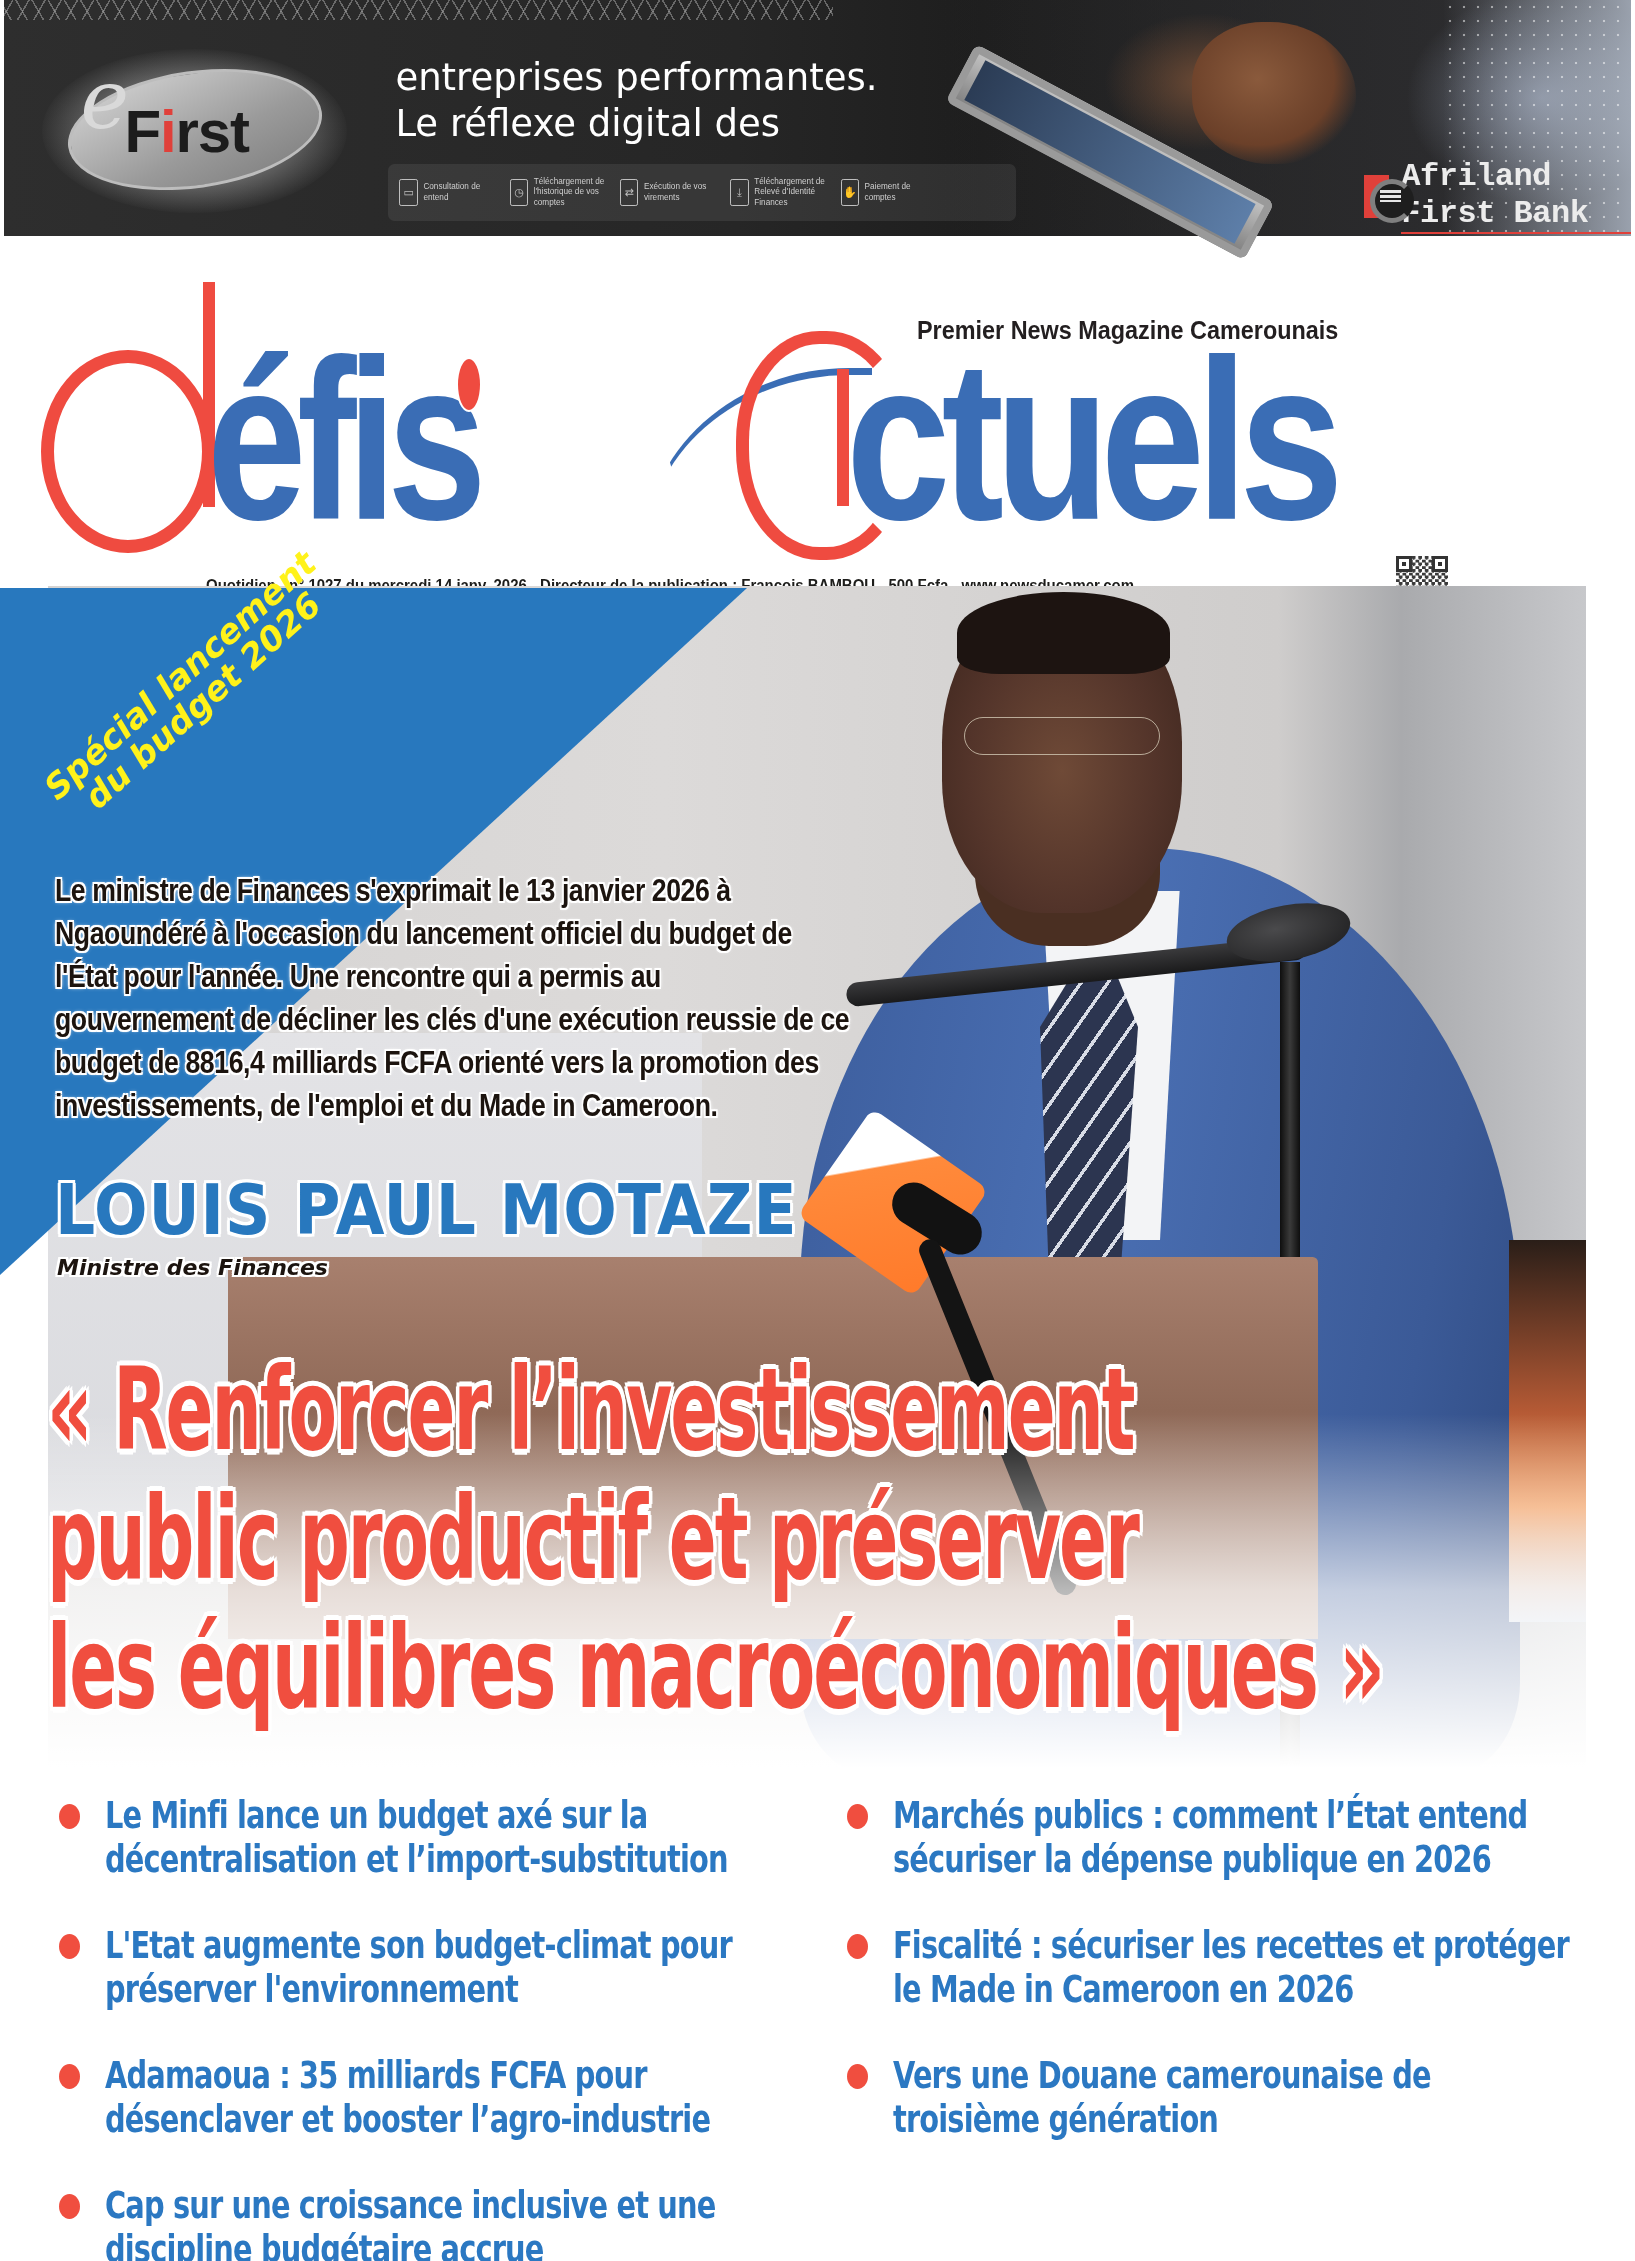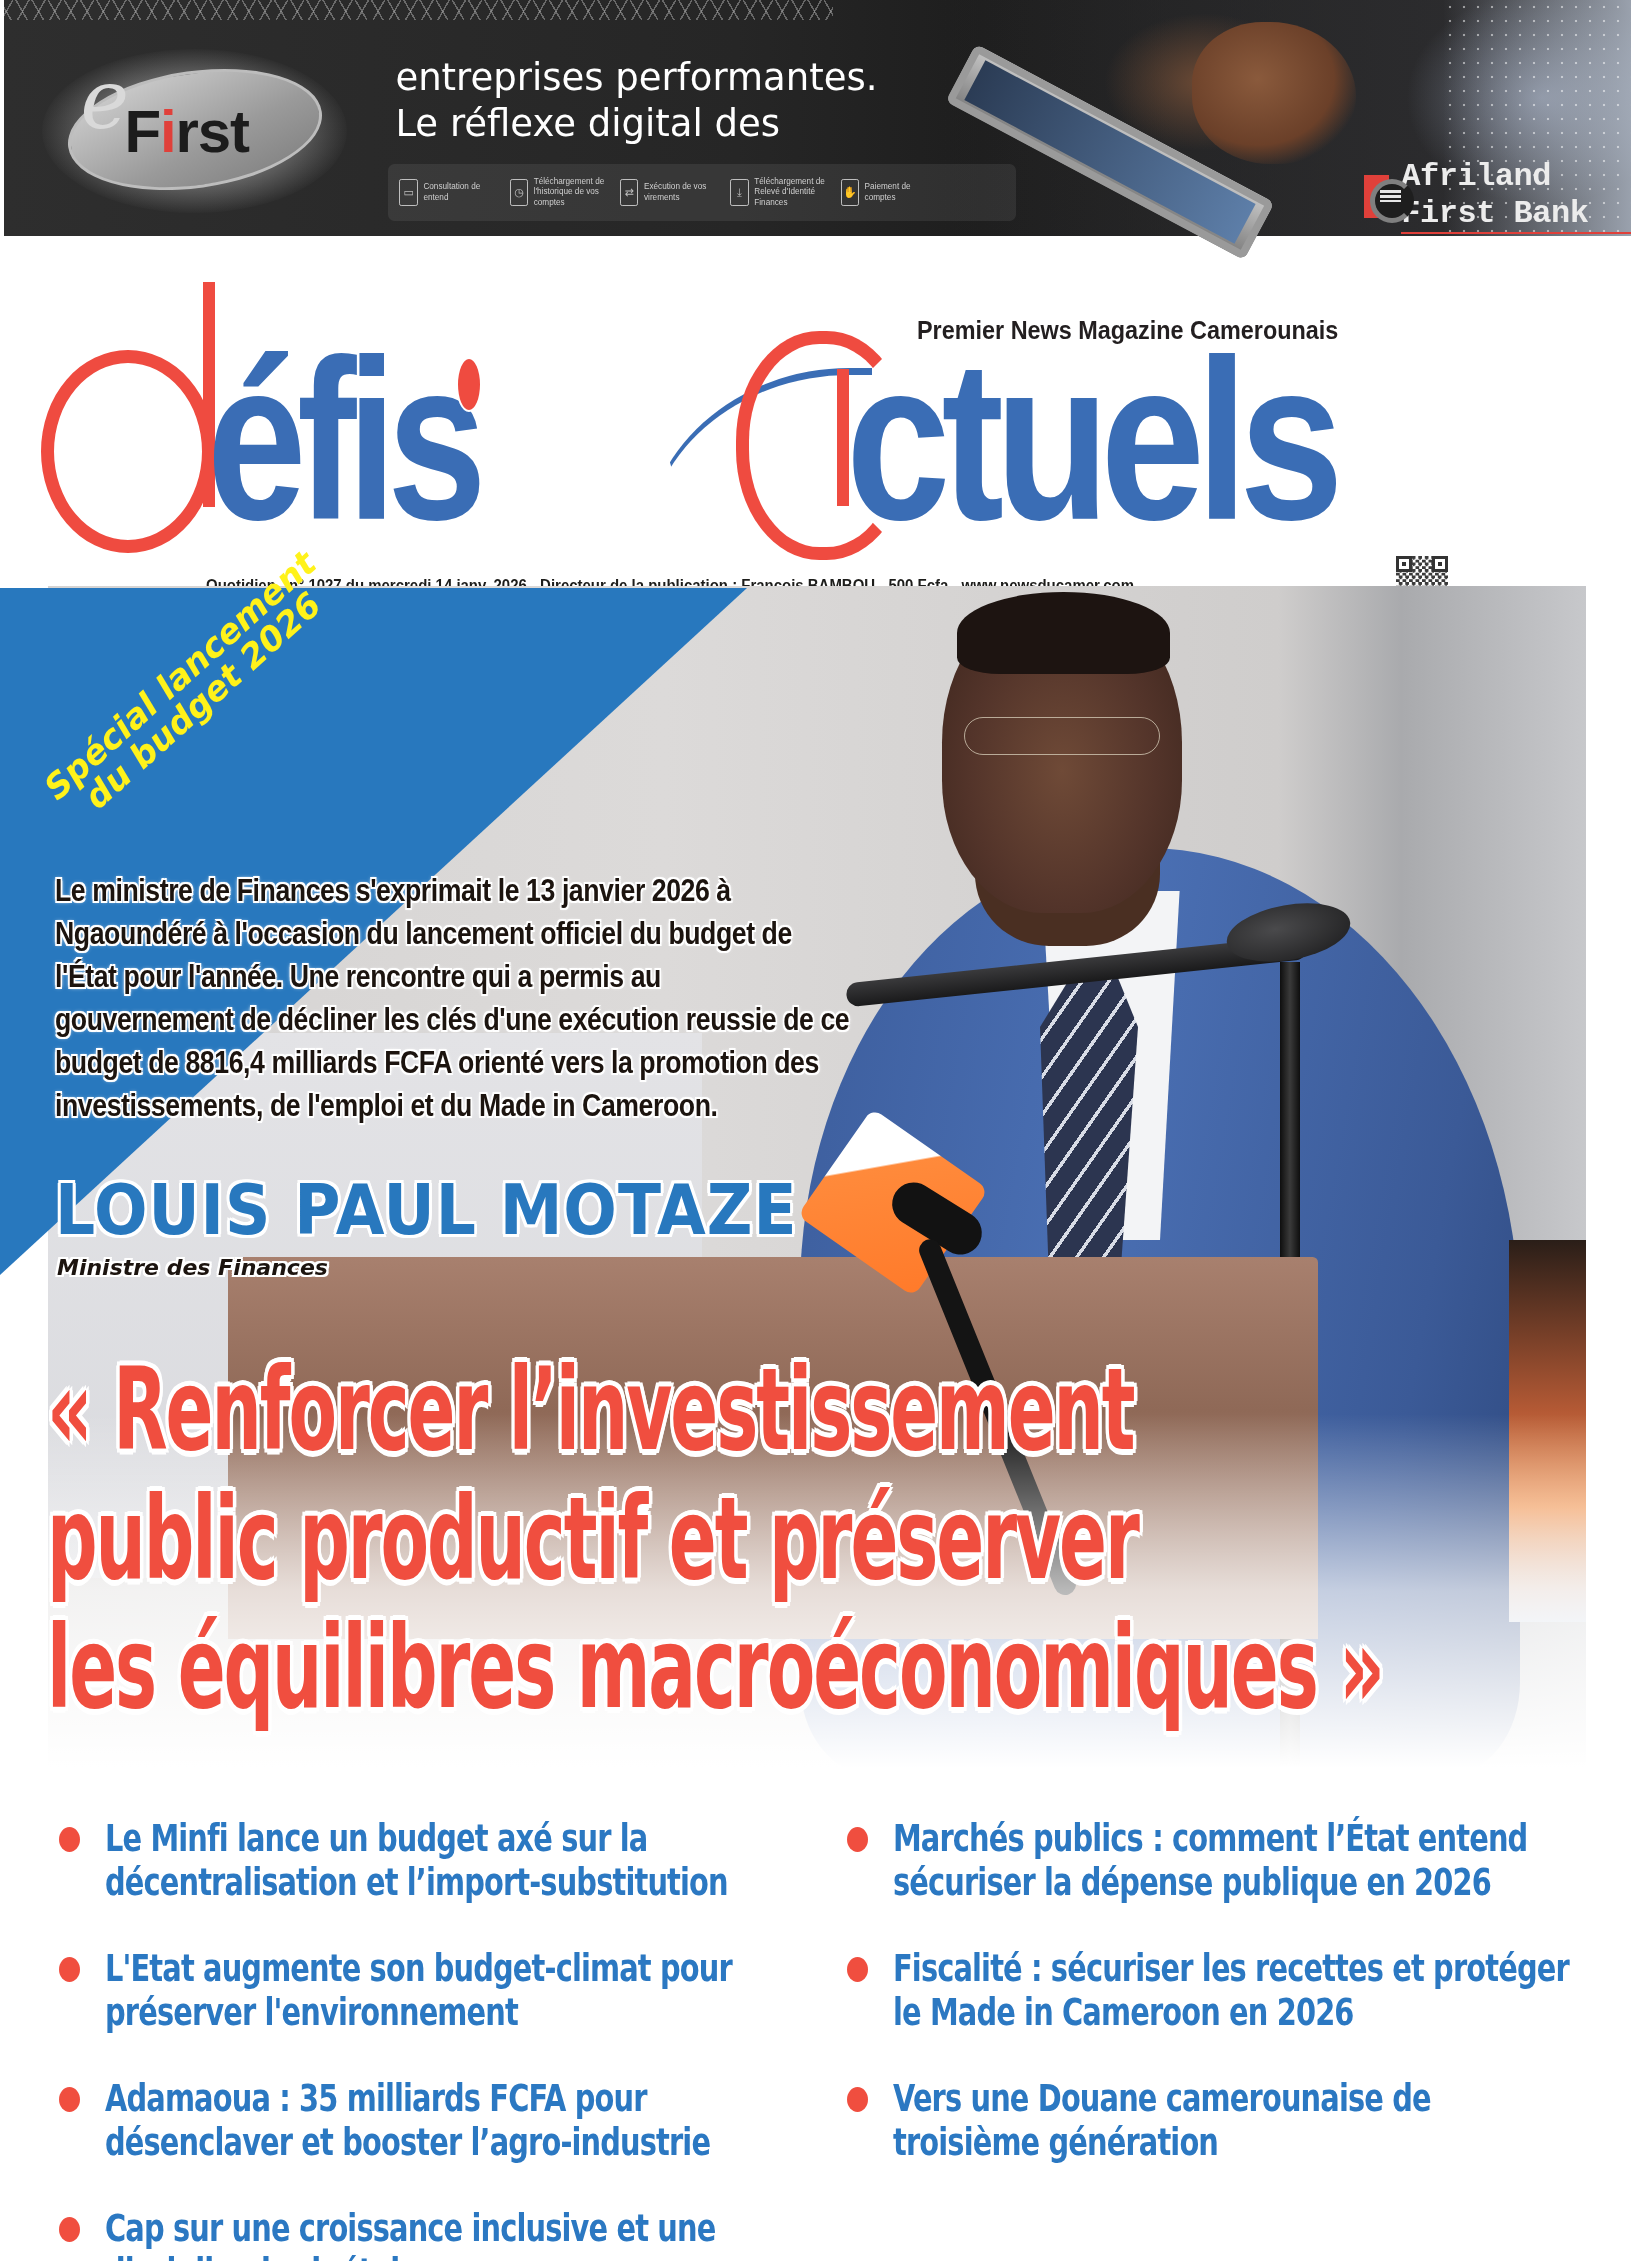--- a/index.html
+++ b/index.html
@@ -286,21 +286,21 @@
     font-family: "DejaVu Sans", sans-serif; font-weight: 700; font-size: 114px; line-height: 129px;
     color: #f04e3f; letter-spacing: -3.3px;
     transform: scaleX(0.62); transform-origin: left top; white-space: nowrap;
     text-shadow: 0 0 3.3px #fff, 5.5px 0 0 #fff, -5.5px 0 0 #fff, 0 5.5px 0 #fff, 0 -5.5px 0 #fff, 4.4px 4.4px 0 #fff, -4.4px -4.4px 0 #fff, 4.4px -4.4px 0 #fff, -4.4px 4.4px 0 #fff;
   }
 
   
   .bullets { position: absolute; top: 1794px; }
   .bullets.left { left: 52px; width: 763px; }
   .bullets.right { left: 840px; width: 785px; }
-  .bullet { position: relative; padding-left: 53px; margin-bottom: 43px; height: 87px; margin-top: 23px; }
+  .bullet { position: relative; padding-left: 53px; margin-bottom: 43px; height: 87px; }
   .bullet-dot {
     position: absolute; left: 6.5px; top: 9.8px; width: 21px; height: 25px; border-radius: 50%;
     background: #f04e3f;
   }
   .bullet-text {
     font-family: "DejaVu Sans", sans-serif; font-weight: 700; font-size: 37px; line-height: 44px;
     color: #2b78c2; letter-spacing: -1.1px;
     transform: scaleX(0.78); transform-origin: left top; width: 927px; display: block;
   }
 </style>

